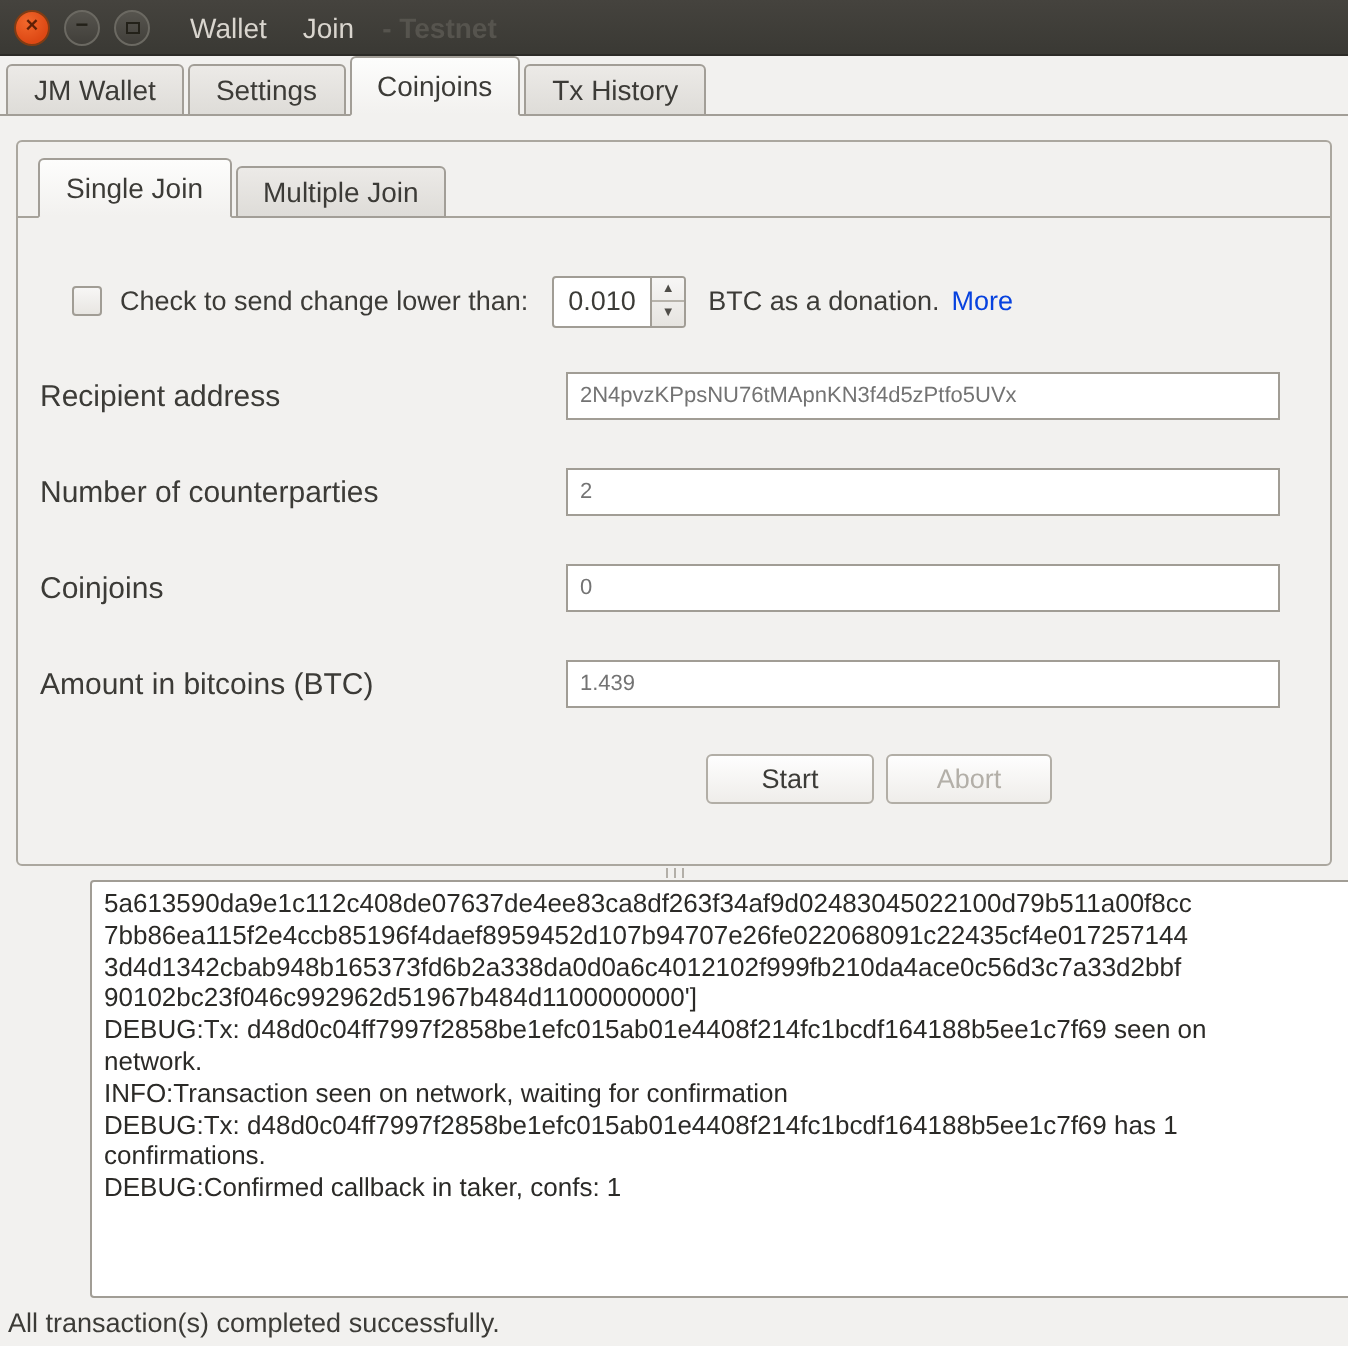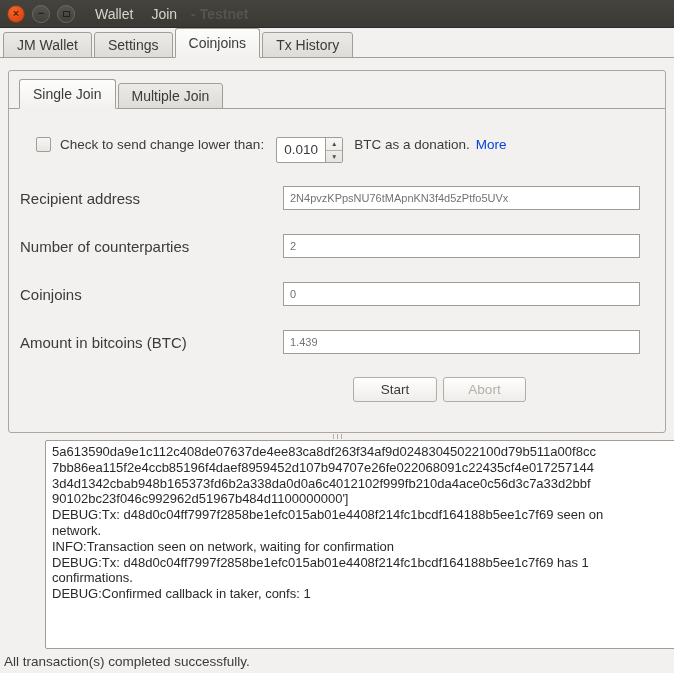--- a/index.html
+++ b/index.html
@@ -79,21 +79,21 @@
     display:flex; align-items:flex-end; z-index:2;
   }
   .inner-pane {
     position:absolute; left:0px; top:37px; width:656px; height:324px;
     border-top:1px solid #a7a39b; z-index:1;
   }
 
   
   .donate-row {
     left:36px; top:137px; height:27px;
-    display:flex; 
+    display:flex; align-items:center;
   }
   .checkbox {
     width:15px; height:15px;
     border:1px solid #a19d95; border-radius:2px;
     background:linear-gradient(#f7f6f5,#e8e6e2);
     margin-right:9px;
   }
   .spinbox {
     display:flex; margin-left:12px;
     border:1px solid #a19d95; border-radius:2px;

